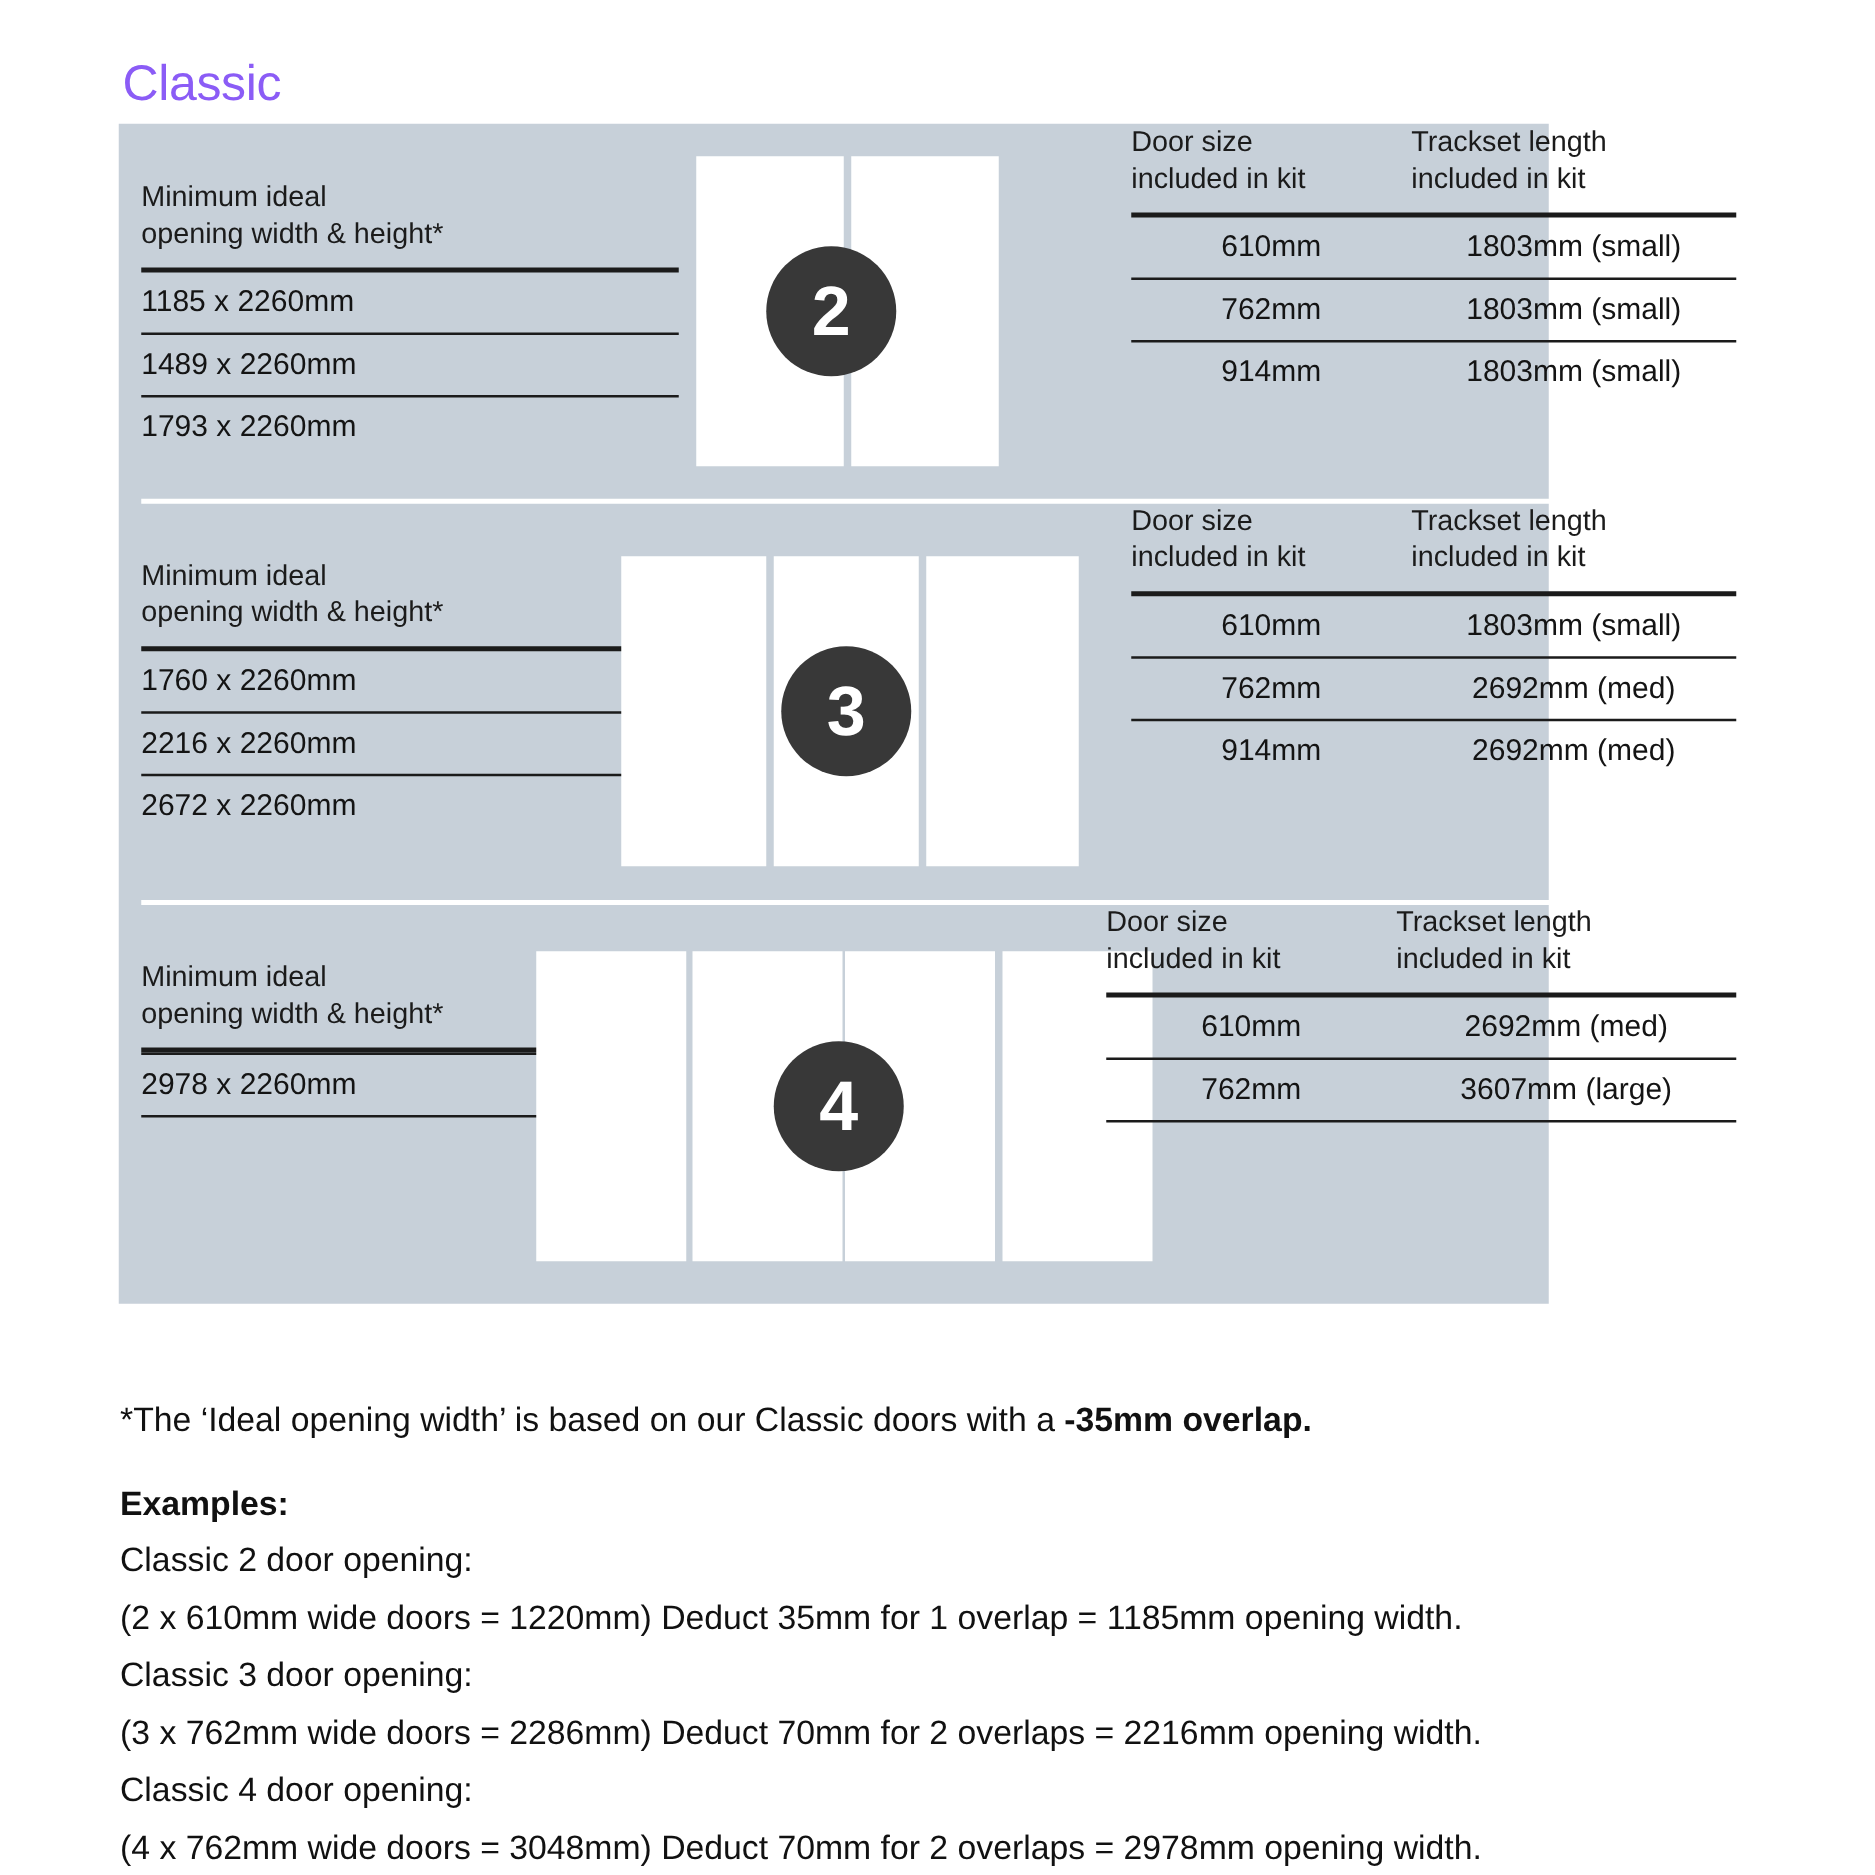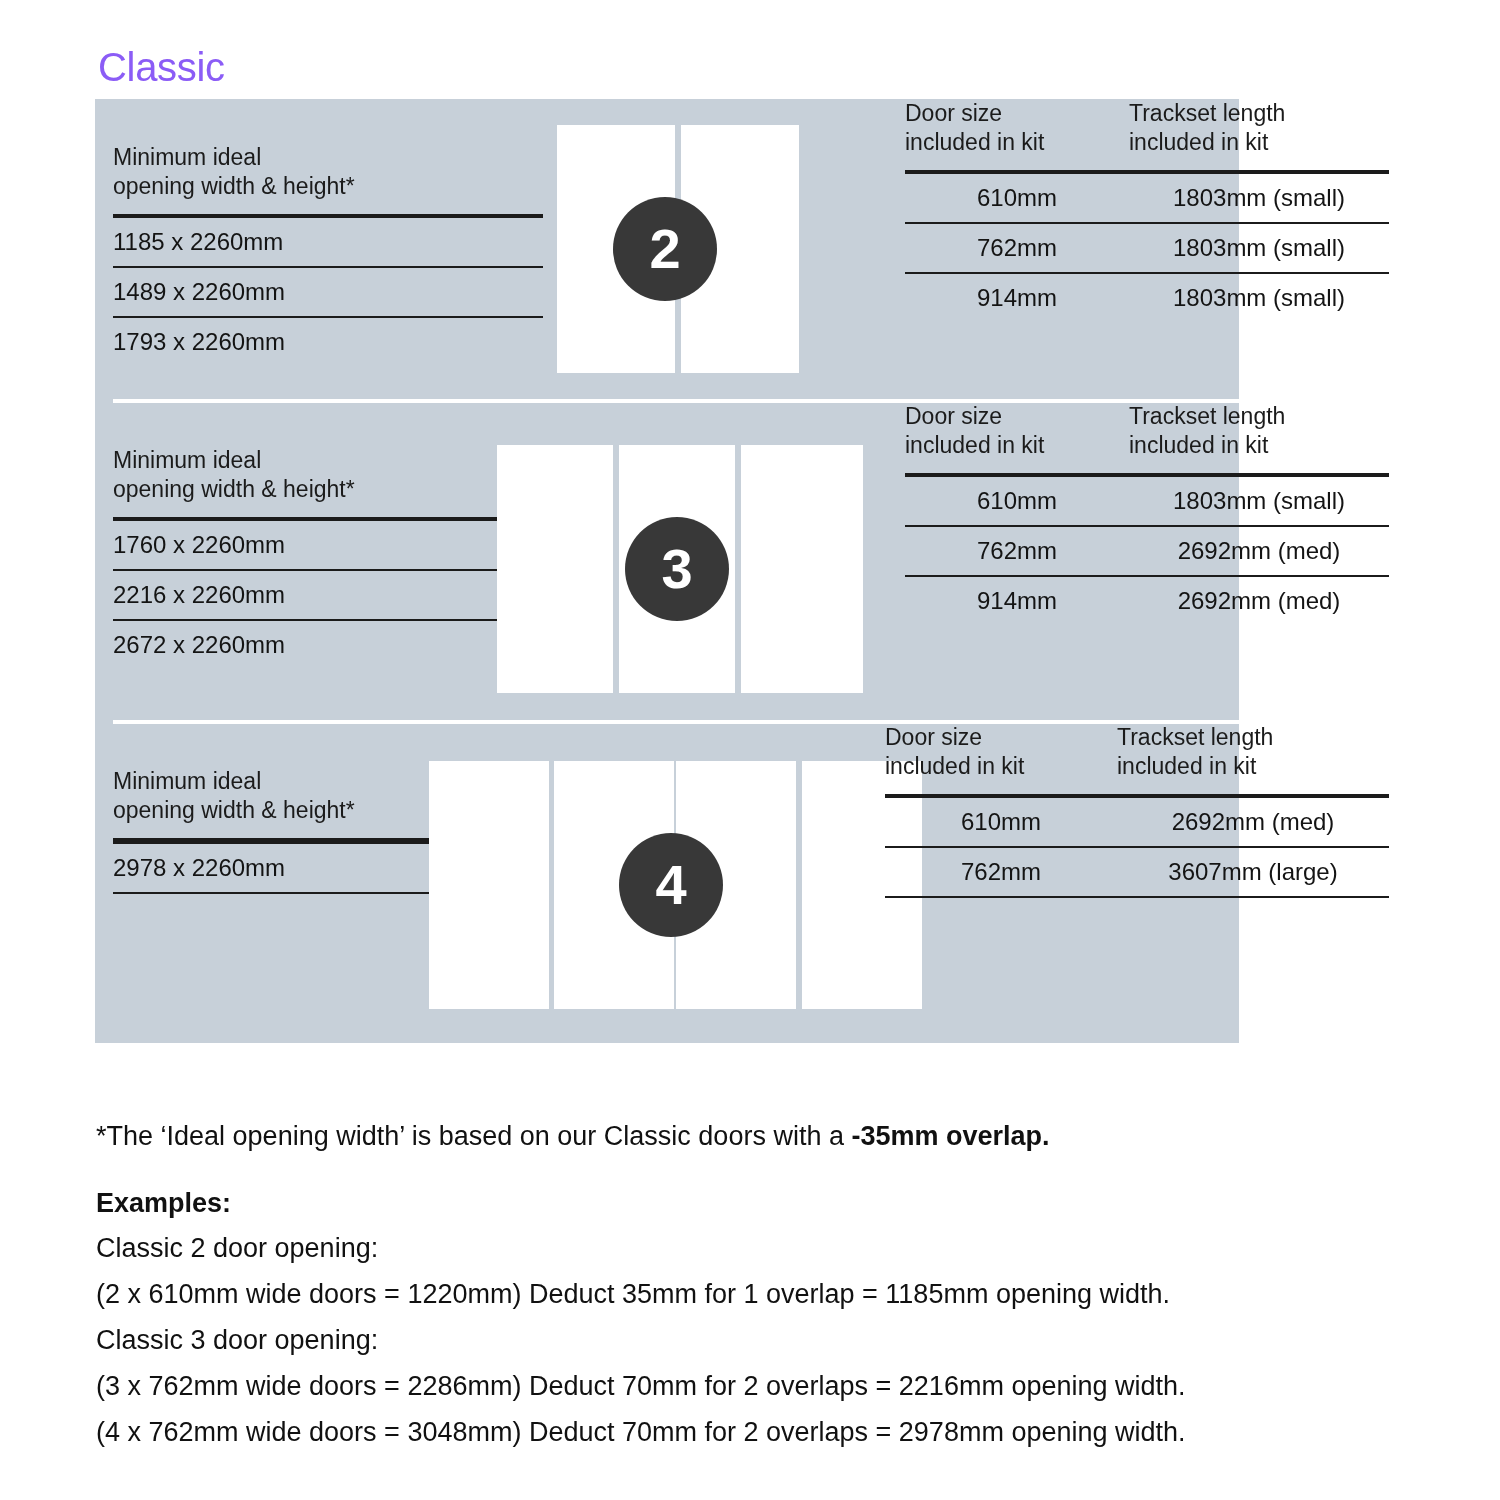--- a/index.html
+++ b/index.html
@@ -326,14 +326,15 @@
 </div>
 
 <div id="notes">
   <div class="note-line"><span>*The ‘Ideal opening width’ is based on our Classic doors with a </span><span class="note-strong">-35mm overlap.</span></div>
   <div class="note-gap"></div>
   <div class="examples-title">Examples:</div>
   <div class="note-line">Classic 2 door opening:</div>
   <div class="note-line">(2 x 610mm wide doors = 1220mm)  Deduct 35mm for 1 overlap = 1185mm opening width.</div>
   <div class="note-line">Classic 3 door opening:</div>
   <div class="note-line">(3 x 762mm wide doors = 2286mm)  Deduct 70mm for 2 overlaps = 2216mm opening width.</div>
+  <div class="note-line">Classic 4 door opening:</div>
   <div class="note-line">(4 x 762mm wide doors = 3048mm)  Deduct 70mm for 2 overlaps = 2978mm opening width.</div>
 </div>
 
 </body></html>

